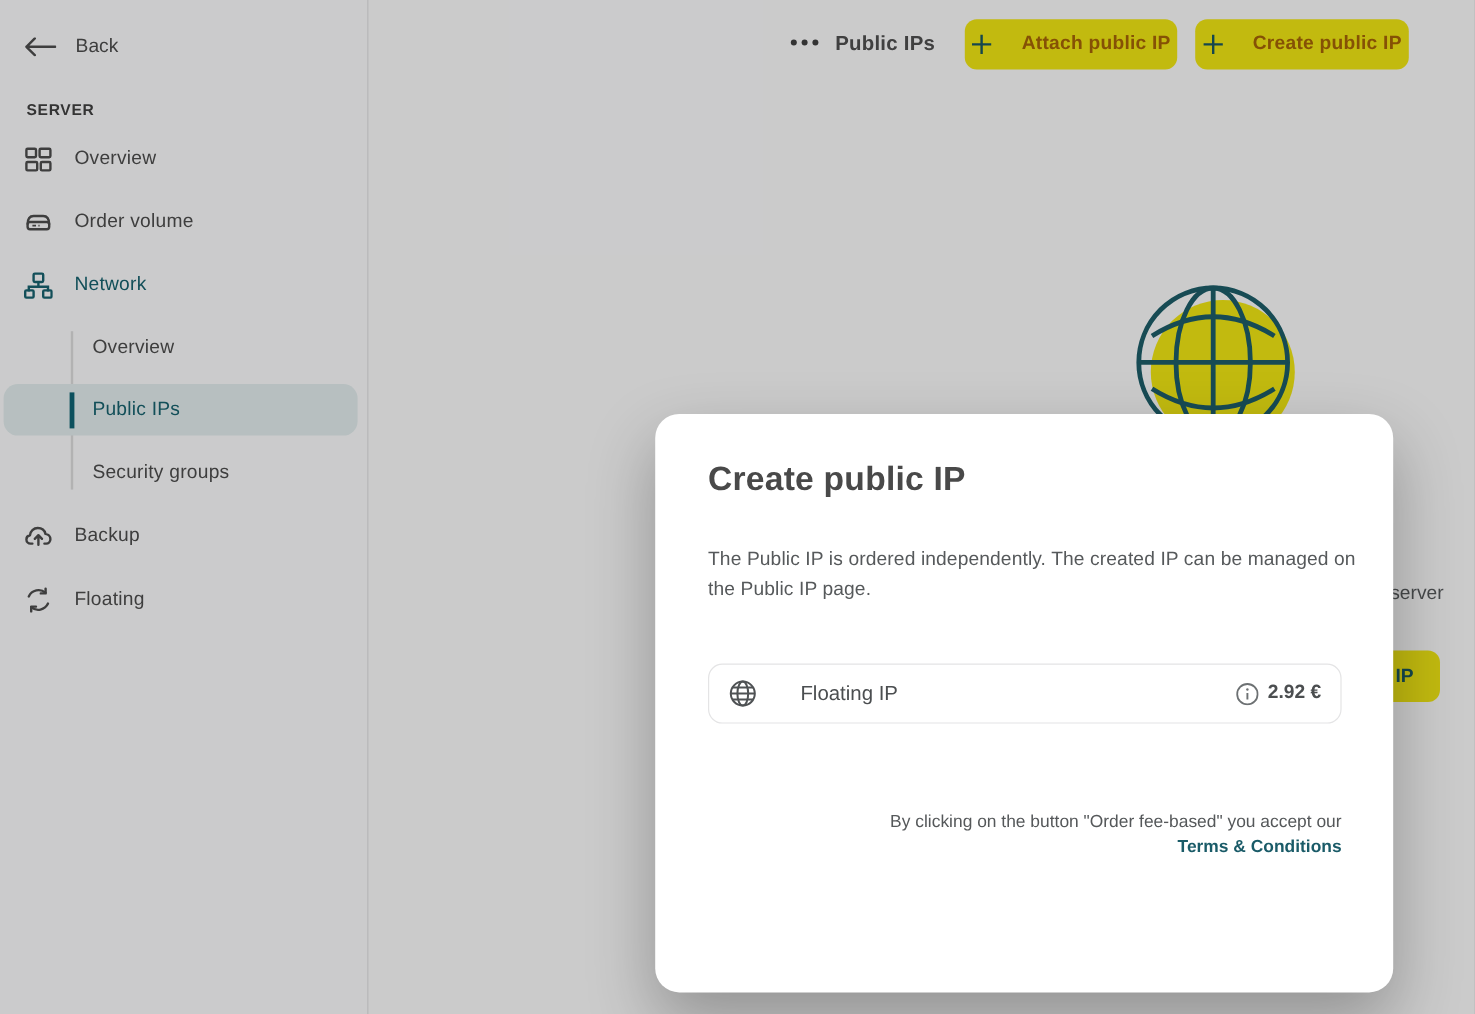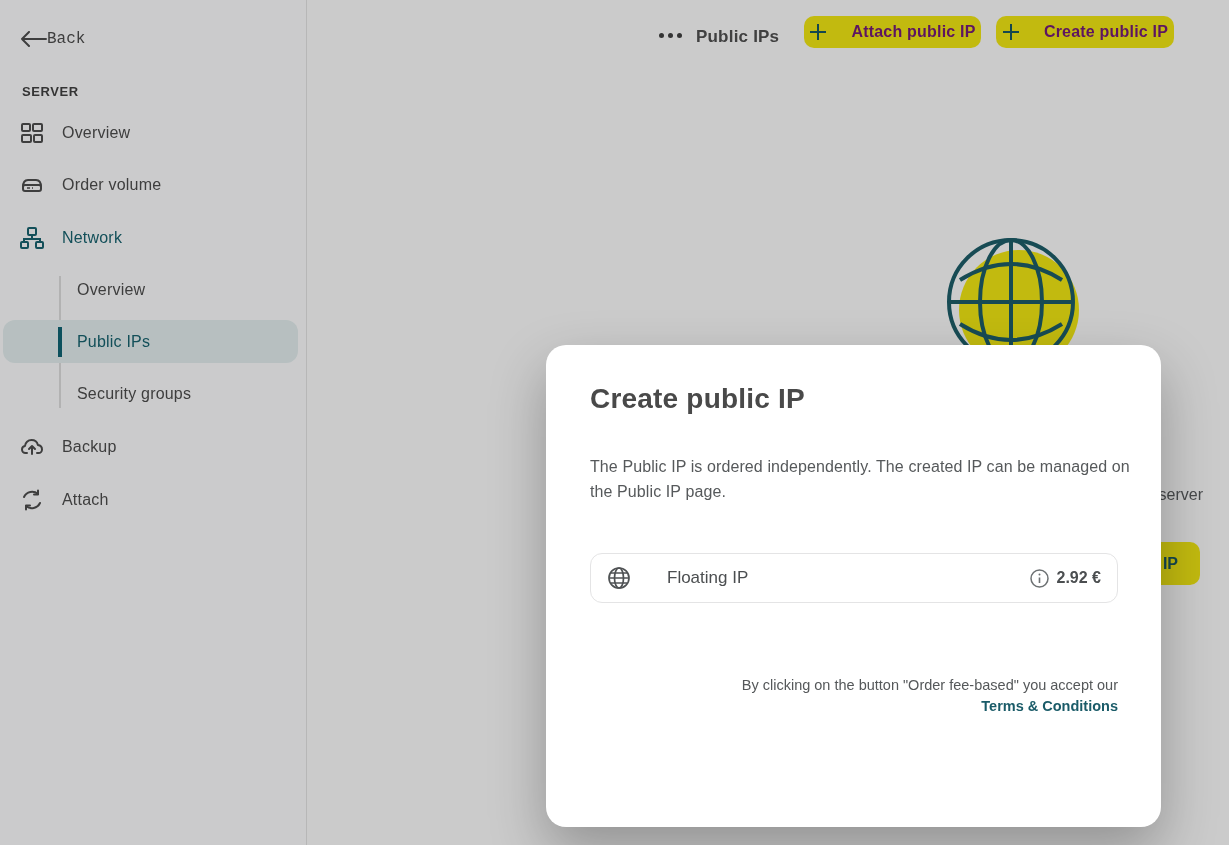--- a/index.html
+++ b/index.html
@@ -8,21 +8,21 @@
     position:relative; width:1229px; height:845px; overflow:hidden;
     background:#f4f4f5;
     font-family:"Liberation Sans", sans-serif;
     color:#4b4b4b;
   }
   
   .sidebar {
     position:absolute; left:0; top:0; bottom:0; width:307px;
     background:#f5f5f6; border-right:1px solid #dcdcdd; z-index:1;
   }
-  .back-row { position:absolute; left:20px; top:30px; display:flex; align-items:center; cursor:pointer;font-family:Liberation Mono, monospace; }
+  .back-row { position:absolute; left:20px; top:30px; display:flex; align-items:center; gap:16px; cursor:pointer; }
   .back-row .lbl { font-size:16px; color:#4b4b4b; }
   .section-label {
     position:absolute; left:22px; top:84px;
     font-size:13px; font-weight:bold; letter-spacing:.6px; color:#3f3f3f;
   }
   .nav-item {
     position:absolute; left:0; width:371px; height:52px;
     display:flex; align-items:center; cursor:pointer;
   }
   .nav-item .ic { position:absolute; left:20px; width:24px; height:24px; display:flex; align-items:center; justify-content:center; }
@@ -35,22 +35,22 @@
     background:#dce6e7; border-radius:12px;
   }
   .teal-marker { position:absolute; left:58px; top:327px; width:4px; height:30px; background:#0f6170; }
   .sub-sel .lbl { color:#17606c; font-weight:bold; }
   
   .main-header { position:absolute; left:307px; top:0; right:0; height:75px; z-index:1; }
   .dots-icon { position:absolute; left:352px; top:33px; display:flex; gap:4px; cursor:pointer; }
   .dots-icon i { width:5px; height:5px; border-radius:50%; background:#3f3f3f; }
   .page-title { position:absolute; left:389px; top:27px; font-size:17px; color:#4d4d4d; letter-spacing:.2px; }
   .yellow-btn {
-    position:absolute; top:16px; height:32px; border:none; border-radius:10px;
-    background:#eae013; color:#701a75; font-family:inherit;
+    position:absolute; top:16px; height:42px; border:none; border-radius:10px;
+    background:#eae013; color:#a16207; font-family:inherit;
     font-size:16px; font-weight:bold; letter-spacing:.2px;
     display:flex; align-items:center; justify-content:center; gap:24px; cursor:pointer;
   }
   .btn-attach { left:497px; width:177px; }
   .btn-create { left:689px; width:178px; }
   
   .globe-illu { position:absolute; left:943px; top:236px; z-index:1; }
   .empty-text {
     position:absolute; right:26px; top:486px; z-index:1;
     font-size:16px; color:#55585a; white-space:nowrap;
@@ -180,21 +180,21 @@
 
     <div class="nav-item" style="top:474px">
       <span class="ic">
         <svg width="24" height="24" viewBox="0 0 24 24" fill="none" stroke="#4b4b4b" stroke-width="2" stroke-linecap="round" stroke-linejoin="round">
           <path d="M4 9 A9 9 0 0 1 18 6"></path>
             <path d="M18 2.5 V6.5 H14"></path>
           <path d="M20 15 A9 9 0 0 1 6 18"></path>
             <path d="M6 21.5 V17.5 H10"></path>
         </svg>
       </span>
-      <span class="lbl">Attach</span>
+      <span class="lbl">Floating</span>
     </div>
   </aside>
 
   <div class="main-header">
     <span class="dots-icon">
         <i></i>
         <i></i>
         <i></i>
       </span>
     <h1 class="page-title">Public IPs</h1>

